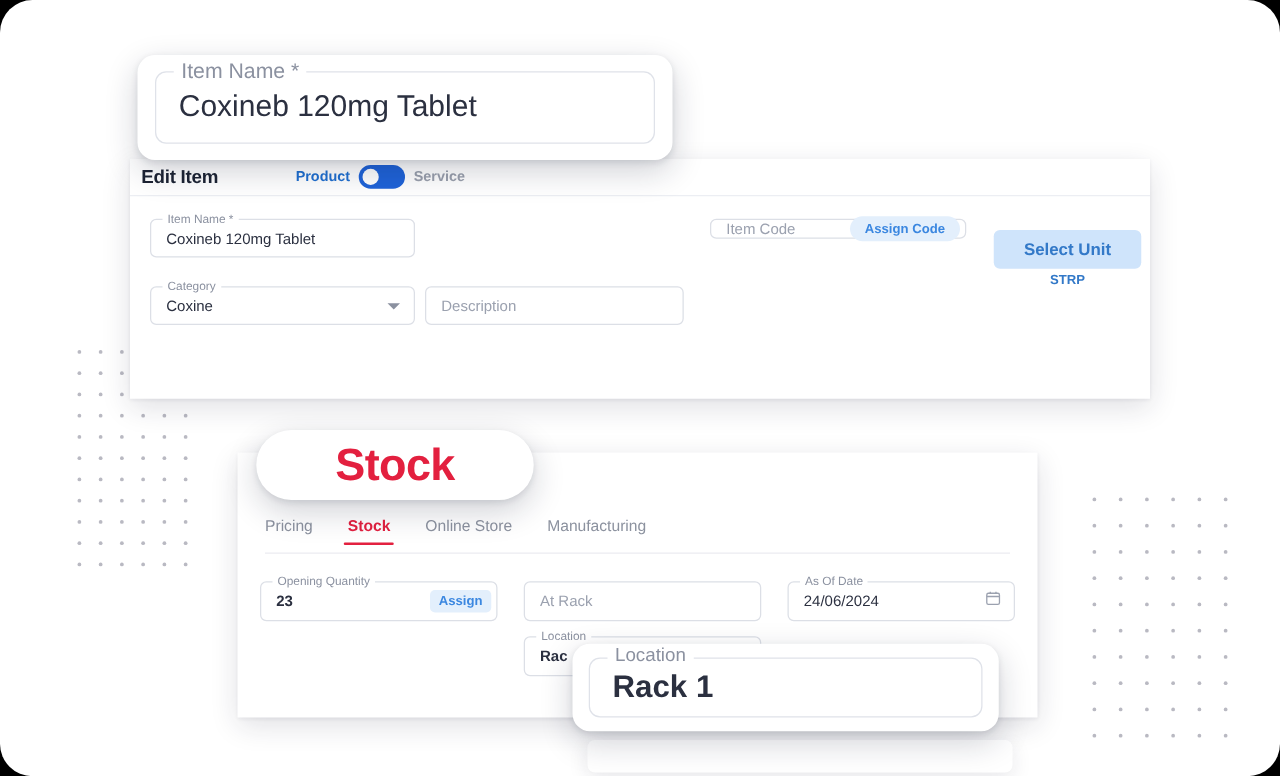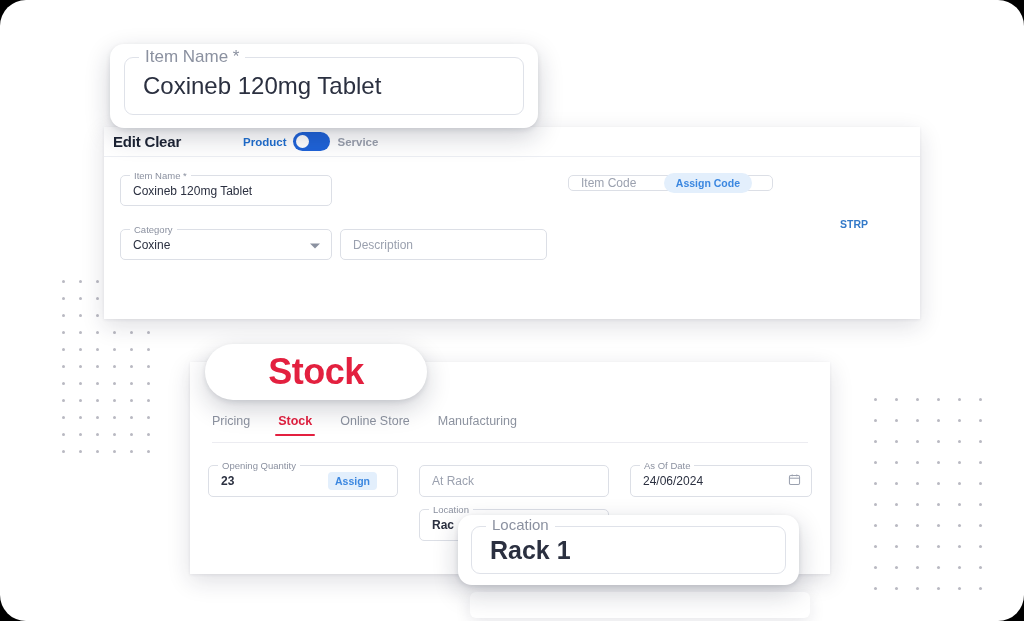--- a/index.html
+++ b/index.html
@@ -88,21 +88,21 @@
 
   
   .fld-icon {
     position: absolute; right: 10px; top: 50%;
     transform: translateY(-50%);
     color: #9ba1af;
   }
 
   
   .chip {
-    position: absolute; right: 20px; top: 50%;
+    position: absolute; right: 4px; top: 50%;
     transform: translateY(-50%);
     border-radius: 10px;
     font-size: 10.5px; font-weight: bold;
     color: #3b87e0; background: #e3effc;
     padding: 4px 12px;
     cursor: pointer;
   }
   .chip.flat { border-radius: 4px; padding: 3px 7px; }
 
   
@@ -354,21 +354,21 @@
       <span style="left:895px;top:587px;opacity:1"></span>
       <span style="left:916px;top:587px;opacity:1"></span>
       <span style="left:937px;top:587px;opacity:1"></span>
       <span style="left:958px;top:587px;opacity:1"></span>
       <span style="left:979px;top:587px;opacity:1"></span>
     </div>
 
   <div class="panel" id="editPanel">
 
     <div id="editHeader">
-      <div id="editTitle">Edit Clear</div>
+      <div id="editTitle">Edit Item</div>
       <div id="typeToggleWrap">
         <span class="toggle-label active">Product</span>
         <span id="toggleSwitch"></span>
         <span class="toggle-label inactive">Service</span>
       </div>
     </div>
 
     <div class="field" style="left:16px; top:48px; width:212px; height:31px;">
       <span class="legend">Item Name *</span>
       <span class="value">Coxineb 120mg Tablet</span>
@@ -399,20 +399,21 @@
         <svg width="19" height="17" viewBox="0 0 22 19" fill="none" stroke="#2b7ddc" stroke-width="1.8">
           <path d="M2 5.5h4l1.4-2h6.2l1.4 2H19v11H2z"></path>
           <circle cx="10.5" cy="11" r="3.2"></circle>
           <path d="M17.6 2.2v3.2M16 3.8h3.2" stroke-width="1.6"></path>
         </svg>
       </span>
       <span class="txt">Add Item Image</span>
     </div>
   </div>
 
+  <div id="selectUnitBtn">Select Unit</div>
   <div id="unitValue">STRP</div>
 
 
   <div class="panel" id="stockPanel">
 
     <div class="tabs">
       <span class="tab">Pricing</span>
       <span class="tab active">Stock</span>
       <span class="tab">Online Store</span>
       <span class="tab">Manufacturing</span>

